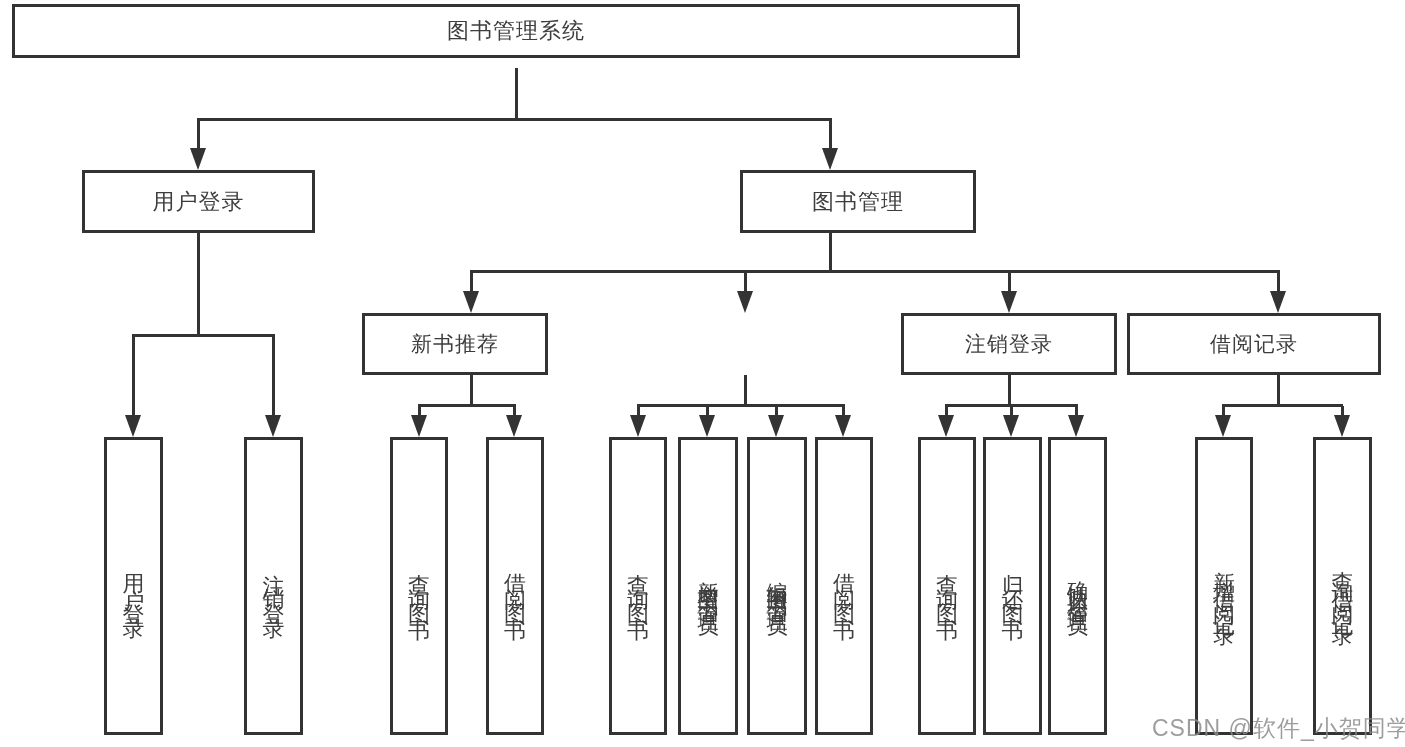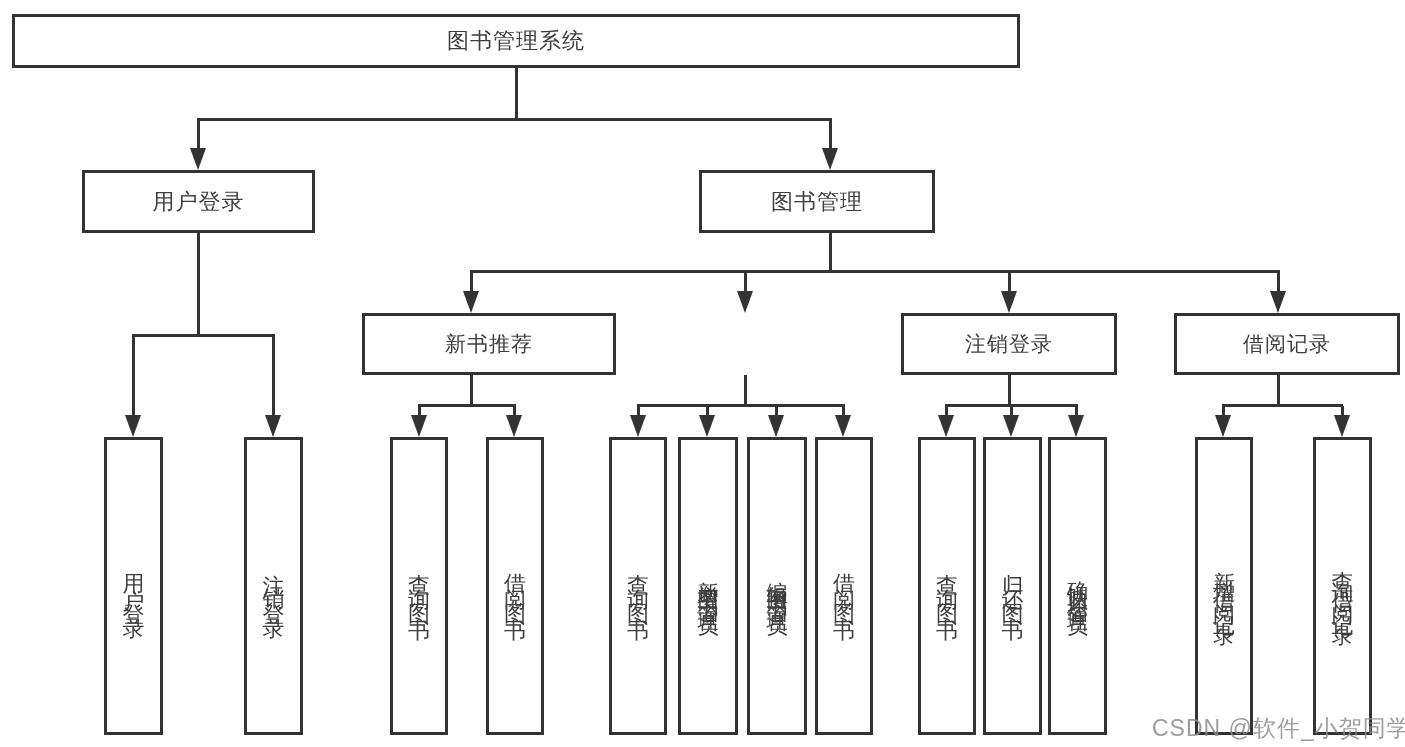--- a/index.html
+++ b/index.html
@@ -18,21 +18,21 @@
   }
   .box{
     position:absolute;
     border:3px solid var(--line);
     background:var(--bg);
     display:flex;align-items:center;justify-content:center;
     font-size:22px;
     letter-spacing:1px;
     color:var(--text);
   }
-  .root-box{left:12px;top:14px;width:1008px;height:54px;}
+  .root-box{left:12px;top:4px;width:1008px;height:54px;}
   .l2{top:170px;height:63px;}
   .l3{top:313px;height:62px;font-size:21px;}
   .leaf{top:437px;height:298px;}
   .vtext{
     writing-mode:vertical-rl;
     text-orientation:mixed;
     font-size:22px;
     color:var(--text);
   }
   .len4{letter-spacing:15px;}
@@ -63,43 +63,43 @@
   <div class="box root-box">图书管理系统</div>
 
   <div class="line" style="left:515px;top:68px;width:3px;height:52px;"></div>
   <div class="line" style="left:197px;top:118px;width:635px;height:3px;"></div>
   <div class="line" style="left:197px;top:120px;width:3px;height:30px;"></div>
   <div class="arrow" style="left:190px;top:148px;"></div>
   <div class="line" style="left:829px;top:120px;width:3px;height:30px;"></div>
   <div class="arrow" style="left:822px;top:148px;"></div>
 
   <div class="box l2" style="left:82px;width:233px;">用户登录</div>
-  <div class="box l2" style="left:699px;width:236px;">图书管理</div>
+  <div class="box l2" style="left:740px;width:236px;">图书管理</div>
 
   <div class="line" style="left:197px;top:233px;width:3px;height:104px;"></div>
   <div class="line" style="left:132px;top:334px;width:143px;height:3px;"></div>
   <div class="line" style="left:132px;top:336px;width:3px;height:80px;"></div>
   <div class="arrow" style="left:125px;top:415px;"></div>
   <div class="line" style="left:272px;top:336px;width:3px;height:80px;"></div>
   <div class="arrow" style="left:265px;top:415px;"></div>
 
   <div class="line" style="left:829px;top:233px;width:3px;height:39px;"></div>
   <div class="line" style="left:470px;top:270px;width:810px;height:3px;"></div>
   <div class="line" style="left:470px;top:272px;width:3px;height:20px;"></div>
   <div class="arrow" style="left:463px;top:291px;"></div>
   <div class="line" style="left:744px;top:272px;width:3px;height:20px;"></div>
   <div class="arrow" style="left:737px;top:291px;"></div>
   <div class="line" style="left:1008px;top:272px;width:3px;height:20px;"></div>
   <div class="arrow" style="left:1001px;top:291px;"></div>
   <div class="line" style="left:1277px;top:272px;width:3px;height:20px;"></div>
   <div class="arrow" style="left:1270px;top:291px;"></div>
 
-  <div class="box l3" style="left:362px;width:254px;">新书推荐</div>
+  <div class="box l3" style="left:362px;width:186px;">新书推荐</div>
   <div class="box l3" style="left:901px;width:216px;">注销登录</div>
-  <div class="box l3" style="left:1174px;width:226px;">借阅记录</div>
+  <div class="box l3" style="left:1127px;width:254px;">借阅记录</div>
 
   <div class="line" style="left:470px;top:375px;width:3px;height:31px;"></div>
   <div class="line" style="left:418px;top:404px;width:98px;height:3px;"></div>
   <div class="line" style="left:418px;top:406px;width:3px;height:11px;"></div>
   <div class="arrow" style="left:411px;top:415px;"></div>
   <div class="line" style="left:513px;top:406px;width:3px;height:11px;"></div>
   <div class="arrow" style="left:506px;top:415px;"></div>
 
   <div class="line" style="left:744px;top:375px;width:3px;height:31px;"></div>
   <div class="line" style="left:637px;top:404px;width:208px;height:3px;"></div>

